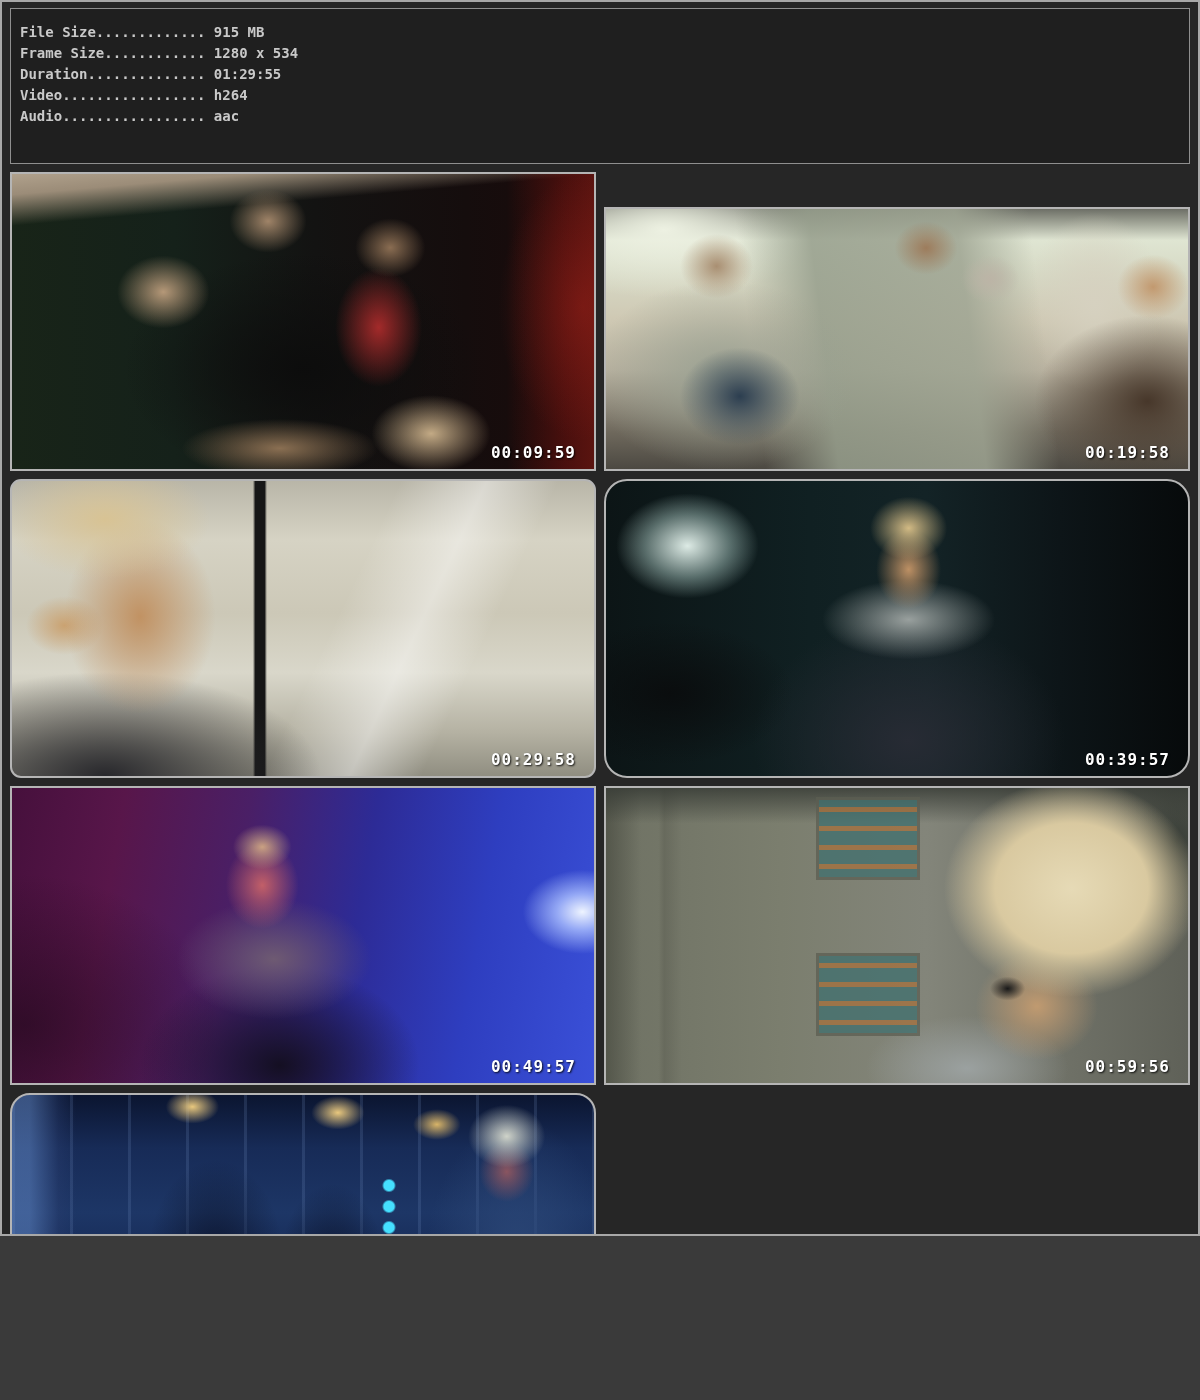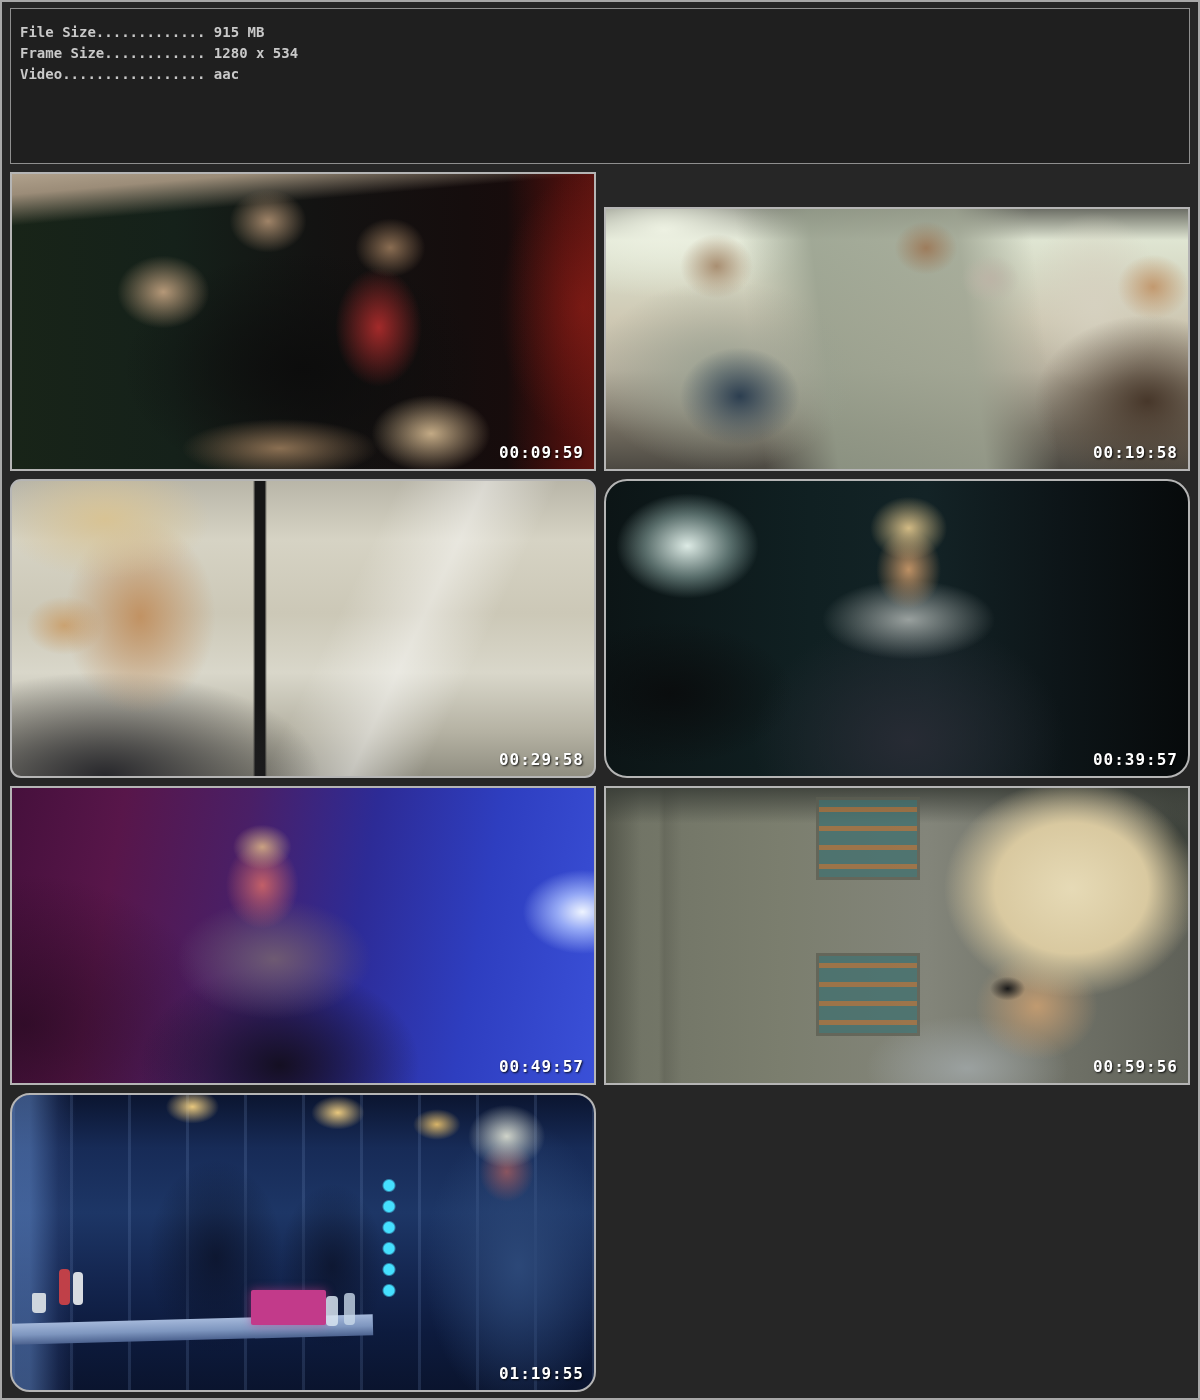--- a/index.html
+++ b/index.html
@@ -1,19 +1,19 @@
 <!DOCTYPE html>
 <html><head>
 <meta charset="utf-8">
 <style>
   html, body { margin: 0; padding: 0; background: #3a3a3a; }
   .page {
     position: relative;
     width: 1200px;
-    height: 1400px;
+    height: 1236px;
     box-sizing: border-box;
     margin: 0 auto;
     background: #262626;
     border: 2px solid #a8a8a8;
     padding: 6px 8px;
     overflow: hidden;
     font-family: "DejaVu Sans Mono", "Liberation Mono", monospace;
   }
 
   
@@ -43,21 +43,21 @@
   }
   .thumb {
     position: relative;
     box-sizing: border-box;
     border: 2px solid #b5b5b5;
     overflow: hidden;
     background-color: #101010;
   }
   .ts {
     position: absolute;
-    right: 10px;
+    right: 18px;
     bottom: 7px;
     font-family: "DejaVu Sans Mono", "Liberation Mono", monospace;
     font-weight: bold;
     font-size: 16px;
     letter-spacing: 1px;
     color: #ffffff;
     text-shadow: 1px 1px 2px rgba(0,0,0,0.85);
     z-index: 5;
   }
   .shape { position: absolute; }
@@ -205,21 +205,23 @@
   .s8-cup { left: 3.5%; top: 67%; width: 14px; height: 20px; background: #cfd6de; border-radius: 2px 2px 4px 4px; }
 </style>
 </head>
 <body>
 
 <div class="page">
 
   <div class="info-panel">
     <div class="info-row">File Size............. 915 MB</div>
     <div class="info-row">Frame Size............ 1280 x 534</div>
-    <div class="info-row">Video................. aac</div>
+    <div class="info-row">Duration.............. 01:29:55</div>
+    <div class="info-row">Video................. h264</div>
+    <div class="info-row">Audio................. aac</div>
   </div>
 
   <div class="grid">
 
     <div class="thumb scene1" title="Group gathered around a man showing a phone in a dark red-lit room">
       <span class="ts">00:09:59</span>
     </div>
 
     <div class="thumb scene2" title="Man in grey suit inside a van gripping the shoulder of a passenger">
       <span class="ts">00:19:58</span>

